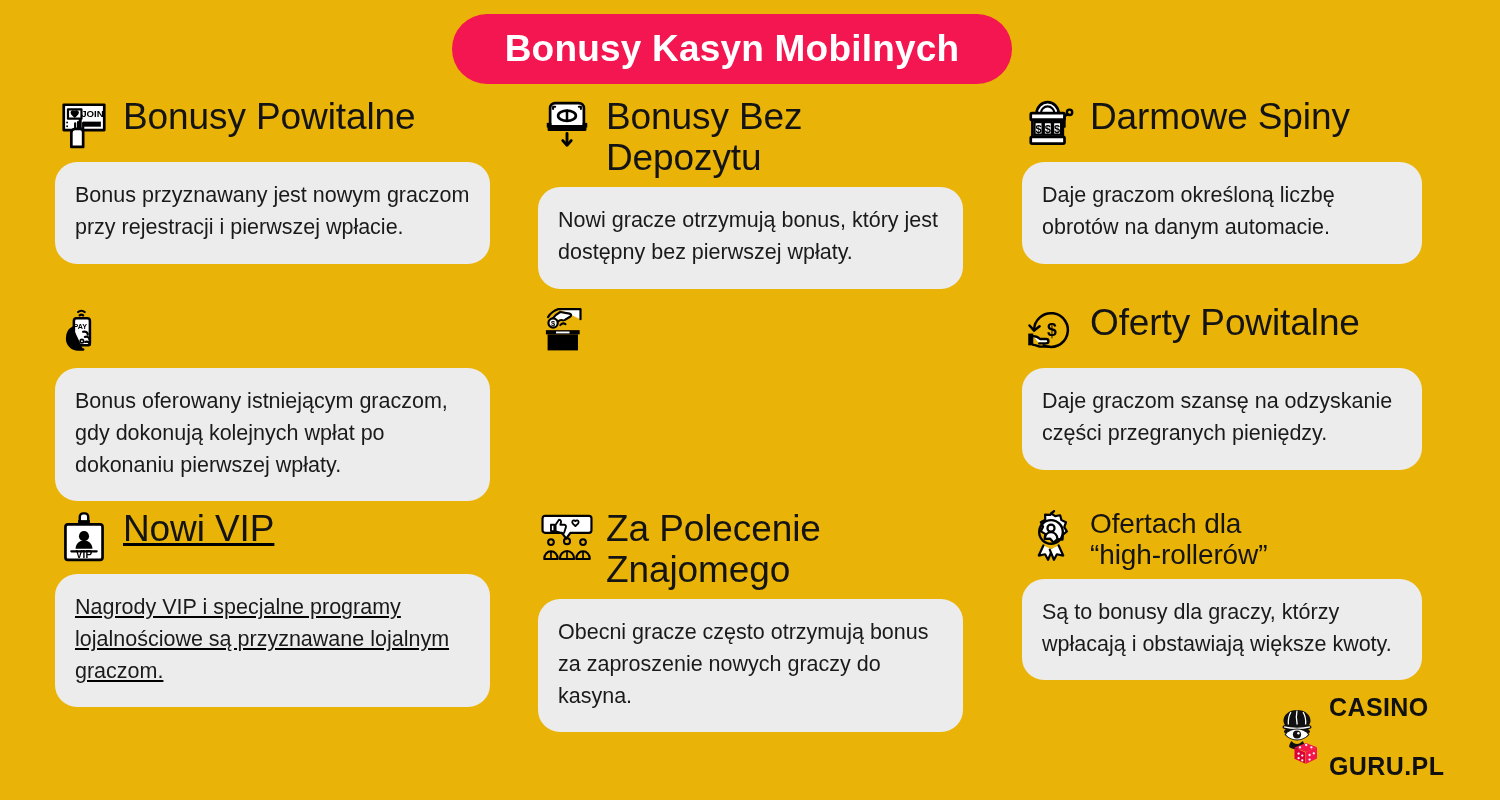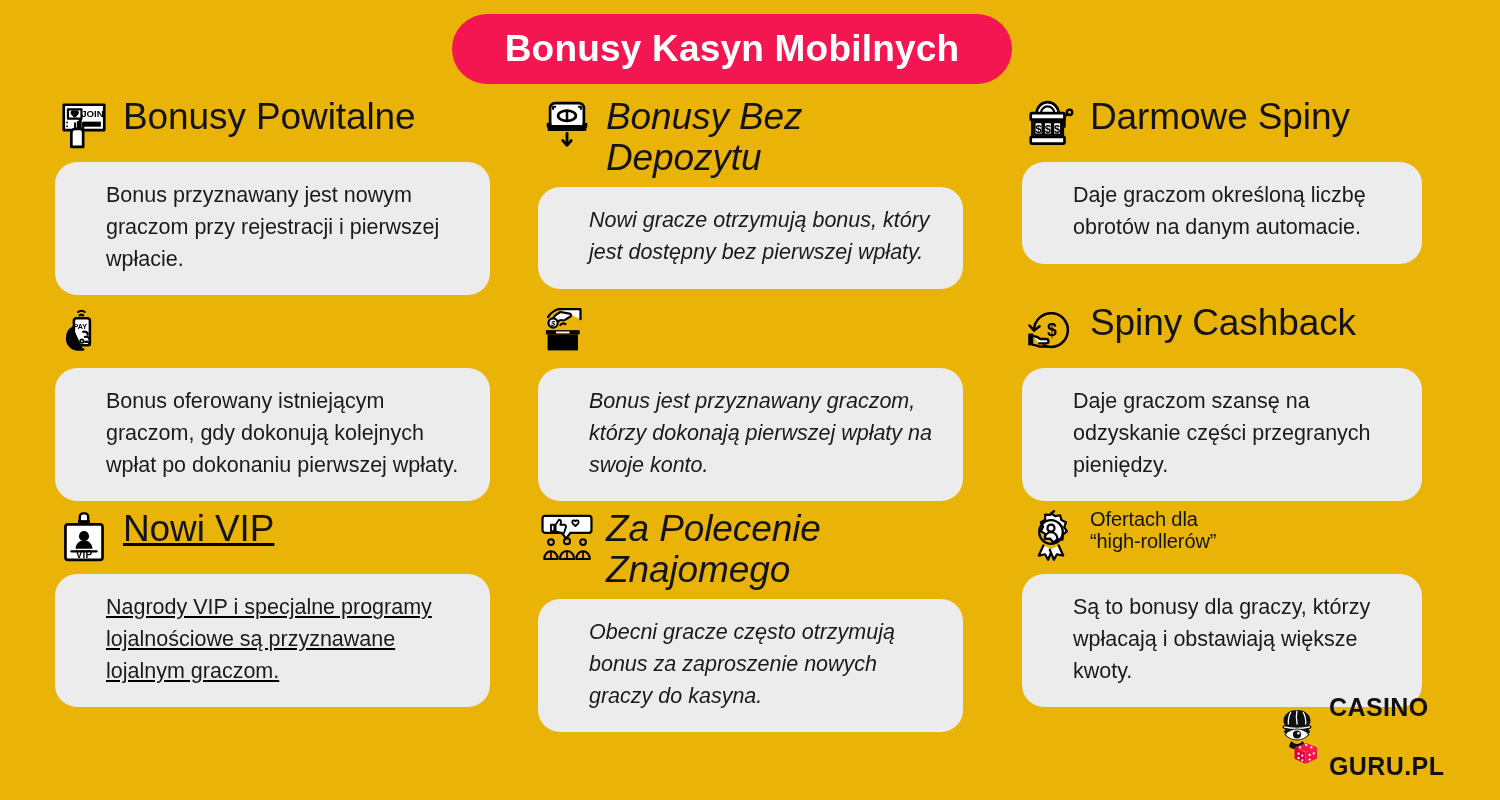--- a/index.html
+++ b/index.html
@@ -33,21 +33,21 @@
   }
 
   
   .grid {
     position:absolute;
     left:0; top:96px;
     width:1500px; height:640px;
   }
   .column { position:absolute; top:0; width:470px; height:640px; }
   .col-0 { left:55px;   width:435px; }
-  .col-1 { left:538px;  width:425px;font-style:italic; }
+  .col-1 { left:538px;  width:425px; }
   .col-2 { left:1022px; width:400px; }
 
   .item { position:absolute; width:100%; }
 
   
   .item-head {
     display:flex;
     align-items:flex-start;
     gap:10px;
     min-height:56px;
@@ -59,35 +59,34 @@
   }
   .icon-box svg { display:block; width:54px; height:54px; }
   .item-title {
     font-size:37px;
     font-weight:400;
     color:#141414;
     line-height:1.12;
     letter-spacing:-0.1px;
     white-space:pre-line;
   }
-  .item-title.tight { font-size:20px; }
+  .item-title.tight { font-size:28px; }
 
   
   .body-card {
     margin-top:8px;
     background:#ECECEC;
     border-radius:22px;
     padding:18px 20px 20px 20px;
   }
   .body-card .body-text {
     font-size:21.5px;
     line-height:1.48;
     color:#1a1a1a;
     white-space:pre-line;
-    margin-left:31px;
   }
 
   
   .logo {
     position:absolute;
     left:1274px; top:706px;
     width:160px; height:62px;
     display:flex; align-items:center; gap:9px;
   }
   .logo-mark { width:46px; height:58px; flex:0 0 auto; }
@@ -215,23 +214,20 @@
               <path d="M22 6c-5 1.5-9.5 5-12.5 9.5" stroke-width="2.6"></path>
               <path d="M14 18.5c2.5-4 6-7 10-9l11 2c2 .4 2.5 2.3 1 3.3l-6.5 4" fill="#fff" stroke-width="2.6"></path>
               <path d="M21.5 21c1.5-1.8 4-2.5 6-1.6M24 25c1.8-2 4.4-2.4 6.2-1.2" stroke-width="2.4"></path>
               <circle cx="15.5" cy="22.5" r="5.5" fill="#fff" stroke-width="2.6"></circle>
               <text x="15.5" y="26.5" font-family="'Liberation Sans',sans-serif" font-size="9" font-weight="700" fill="#000" stroke="none" text-anchor="middle">$</text>
               <rect x="7" y="31" width="40" height="5" fill="#000" stroke="none"></rect>
               <rect x="9" y="36" width="36" height="19" fill="#000" stroke="none"></rect>
               <rect x="19" y="32.6" width="16" height="2.2" fill="#fff" stroke="none"></rect>
             </svg>
           </div>
-        </div>
-        <div class="body-card">
-          <div class="body-text">Bonus jest przyznawany graczom, którzy dokonają pierwszej wpłaty na swoje konto.</div>
         </div>
       </div>
 
       <div class="item" style="top:412px;">
         <div class="item-head">
           <div class="icon-box">
             <svg viewBox="0 0 64 64" fill="none" stroke="#000" stroke-width="2.6" stroke-linecap="round" stroke-linejoin="round">
               <path d="M6 7h52a3 3 0 013 3v14a3 3 0 01-3 3H36l-5 7-5-7H6a3 3 0 01-3-3V10a3 3 0 013-3z" fill="#fff"></path>
               <path d="M17 17.5v7.5h-4v-7.5z" fill="none" stroke-width="2.2"></path>
               <path d="M18.5 25v-7.5l4-6c1.8 0 2.8 1.4 2.4 3l-.8 3h4.6c1.5 0 2.5 1.4 2 2.8l-2 6.3c-.3 1-1.1 1.4-2 1.4z" fill="none" stroke-width="2.2"></path>
@@ -290,21 +286,21 @@
           <div class="icon-box">
             <svg viewBox="0 0 64 64" fill="none" stroke="#000" stroke-width="3" stroke-linecap="round" stroke-linejoin="round">
               <path d="M12 31a20 20 0 1111.5 18" fill="none" stroke-width="3"></path>
               <path d="M6.5 25.5L12 31.5l6.5-5" stroke-width="3"></path>
               <text x="33" y="38" font-family="'Liberation Sans',sans-serif" font-size="21" font-weight="700" fill="#000" stroke="none" text-anchor="middle">$</text>
               <path d="M5 35h6v14H5z" fill="#000" stroke="none"></path>
               <path d="M11 38c3.5 0 6 1.5 8 3.5h7c2 0 3 1.2 3 2.7 0 1.6-1.3 2.5-3 2.5h-8" fill="#fff" stroke-width="2.8"></path>
               <path d="M11 48.5c3.5 0 6 2 9 2h10" fill="none" stroke-width="2.8"></path>
             </svg>
           </div>
-          <div class="item-title">Spiny Cashback</div>
+          <div class="item-title">Oferty Powitalne</div>
         </div>
         <div class="body-card">
           <div class="body-text">Daje graczom szansę na odzyskanie części przegranych pieniędzy.</div>
         </div>
       </div>
 
       <div class="item" style="top:412px;">
         <div class="item-head">
           <div class="icon-box">
             <svg viewBox="0 0 64 64" fill="none" stroke="#000" stroke-width="2.8" stroke-linecap="round" stroke-linejoin="round">

